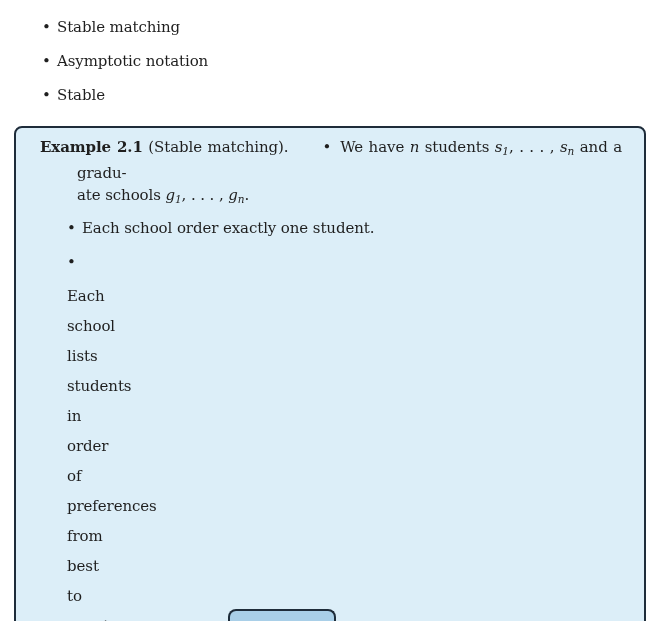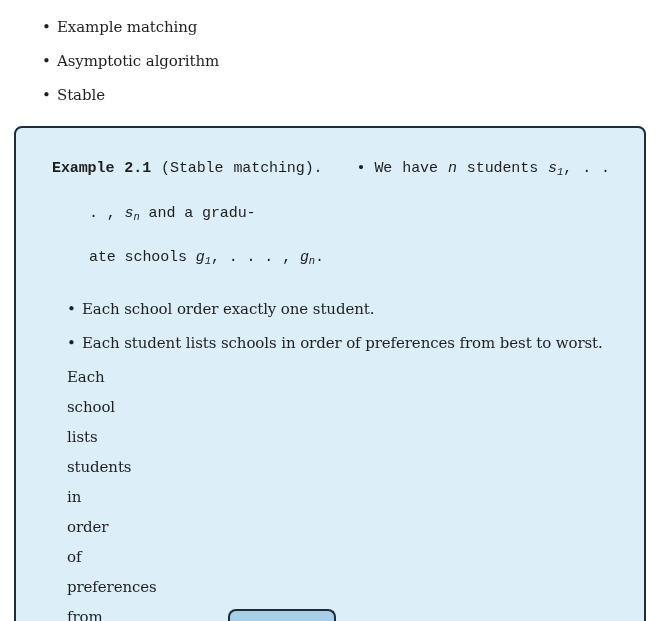--- a/index.html
+++ b/index.html
@@ -38,26 +38,25 @@
   
   .example-box {
     margin-top: 20px;
     background: #dceef8;
     border: 2px solid #1e2c3a;
     border-bottom-width: 3px;
     border-radius: 8px;
     padding: 8px 22px 12px 24px;
   }
   .box-header {
-    line-height: 42px;
-    margin: 12px;
+    line-height: 22px;
+    margin: 0;
     padding-left: 37px;
     text-indent: -37px;
     text-align: justify;
-    font-family: Liberation Mono, monospace;
   }
   .box-bullet-row {
     display: flex;
     line-height: 30px;
     margin-top: 4px;
     padding-left: 27px;
   }
   .box-bullet-row .bullet {
     width: 15px;
     flex: 0 0 15px;
@@ -86,41 +85,40 @@
   }
 </style>
 </head>
 <body>
 
 <div class="page">
 
 
   <div class="bullet-row">
     <span class="bullet">•</span>
-    <span>Example matching</span>
+    <span>Stable matching</span>
   </div>
   <div class="bullet-row">
     <span class="bullet">•</span>
-    <span>Asymptotic algorithm</span>
+    <span>Asymptotic notation</span>
   </div>
   <div class="bullet-row">
     <span class="bullet">•</span>
     <span>Stable</span>
   </div>
 
   <div class="example-box">
     <p class="box-header"><span class="seg-b">Example 2.1</span><span class="seg-t"> (Stable matching).</span><span class="seg-gap" style="width: 34px;"></span><span class="seg-marker">•</span><span class="seg-t">We have </span><span class="seg-i">n</span><span class="seg-t"> students </span><span class="seg-i">s</span><span class="seg-sub">1</span><span class="seg-t">, . . . , </span><span class="seg-i">s</span><span class="seg-sub">n</span><span class="seg-t"> and a gradu-</span><br><span class="seg-t">ate schools </span><span class="seg-i">g</span><span class="seg-sub">1</span><span class="seg-t">, . . . , </span><span class="seg-i">g</span><span class="seg-sub">n</span><span class="seg-t">.</span></p>
 
     <div class="box-bullet-row">
       <span class="bullet">•</span>
       <span>Each school order exactly one student.</span>
     </div>
     <div class="box-bullet-row">
       <span class="bullet">•</span>
-      <span>Each student lists schools in order of preferences from best to worst.</span>
     </div>
     <div class="box-bullet-row">
       <span class="bullet">Each school lists students in order of preferences from best to worst.</span>
     </div>
   </div>
 
 </div>
 
 <div class="next-box-edge"></div>
 

